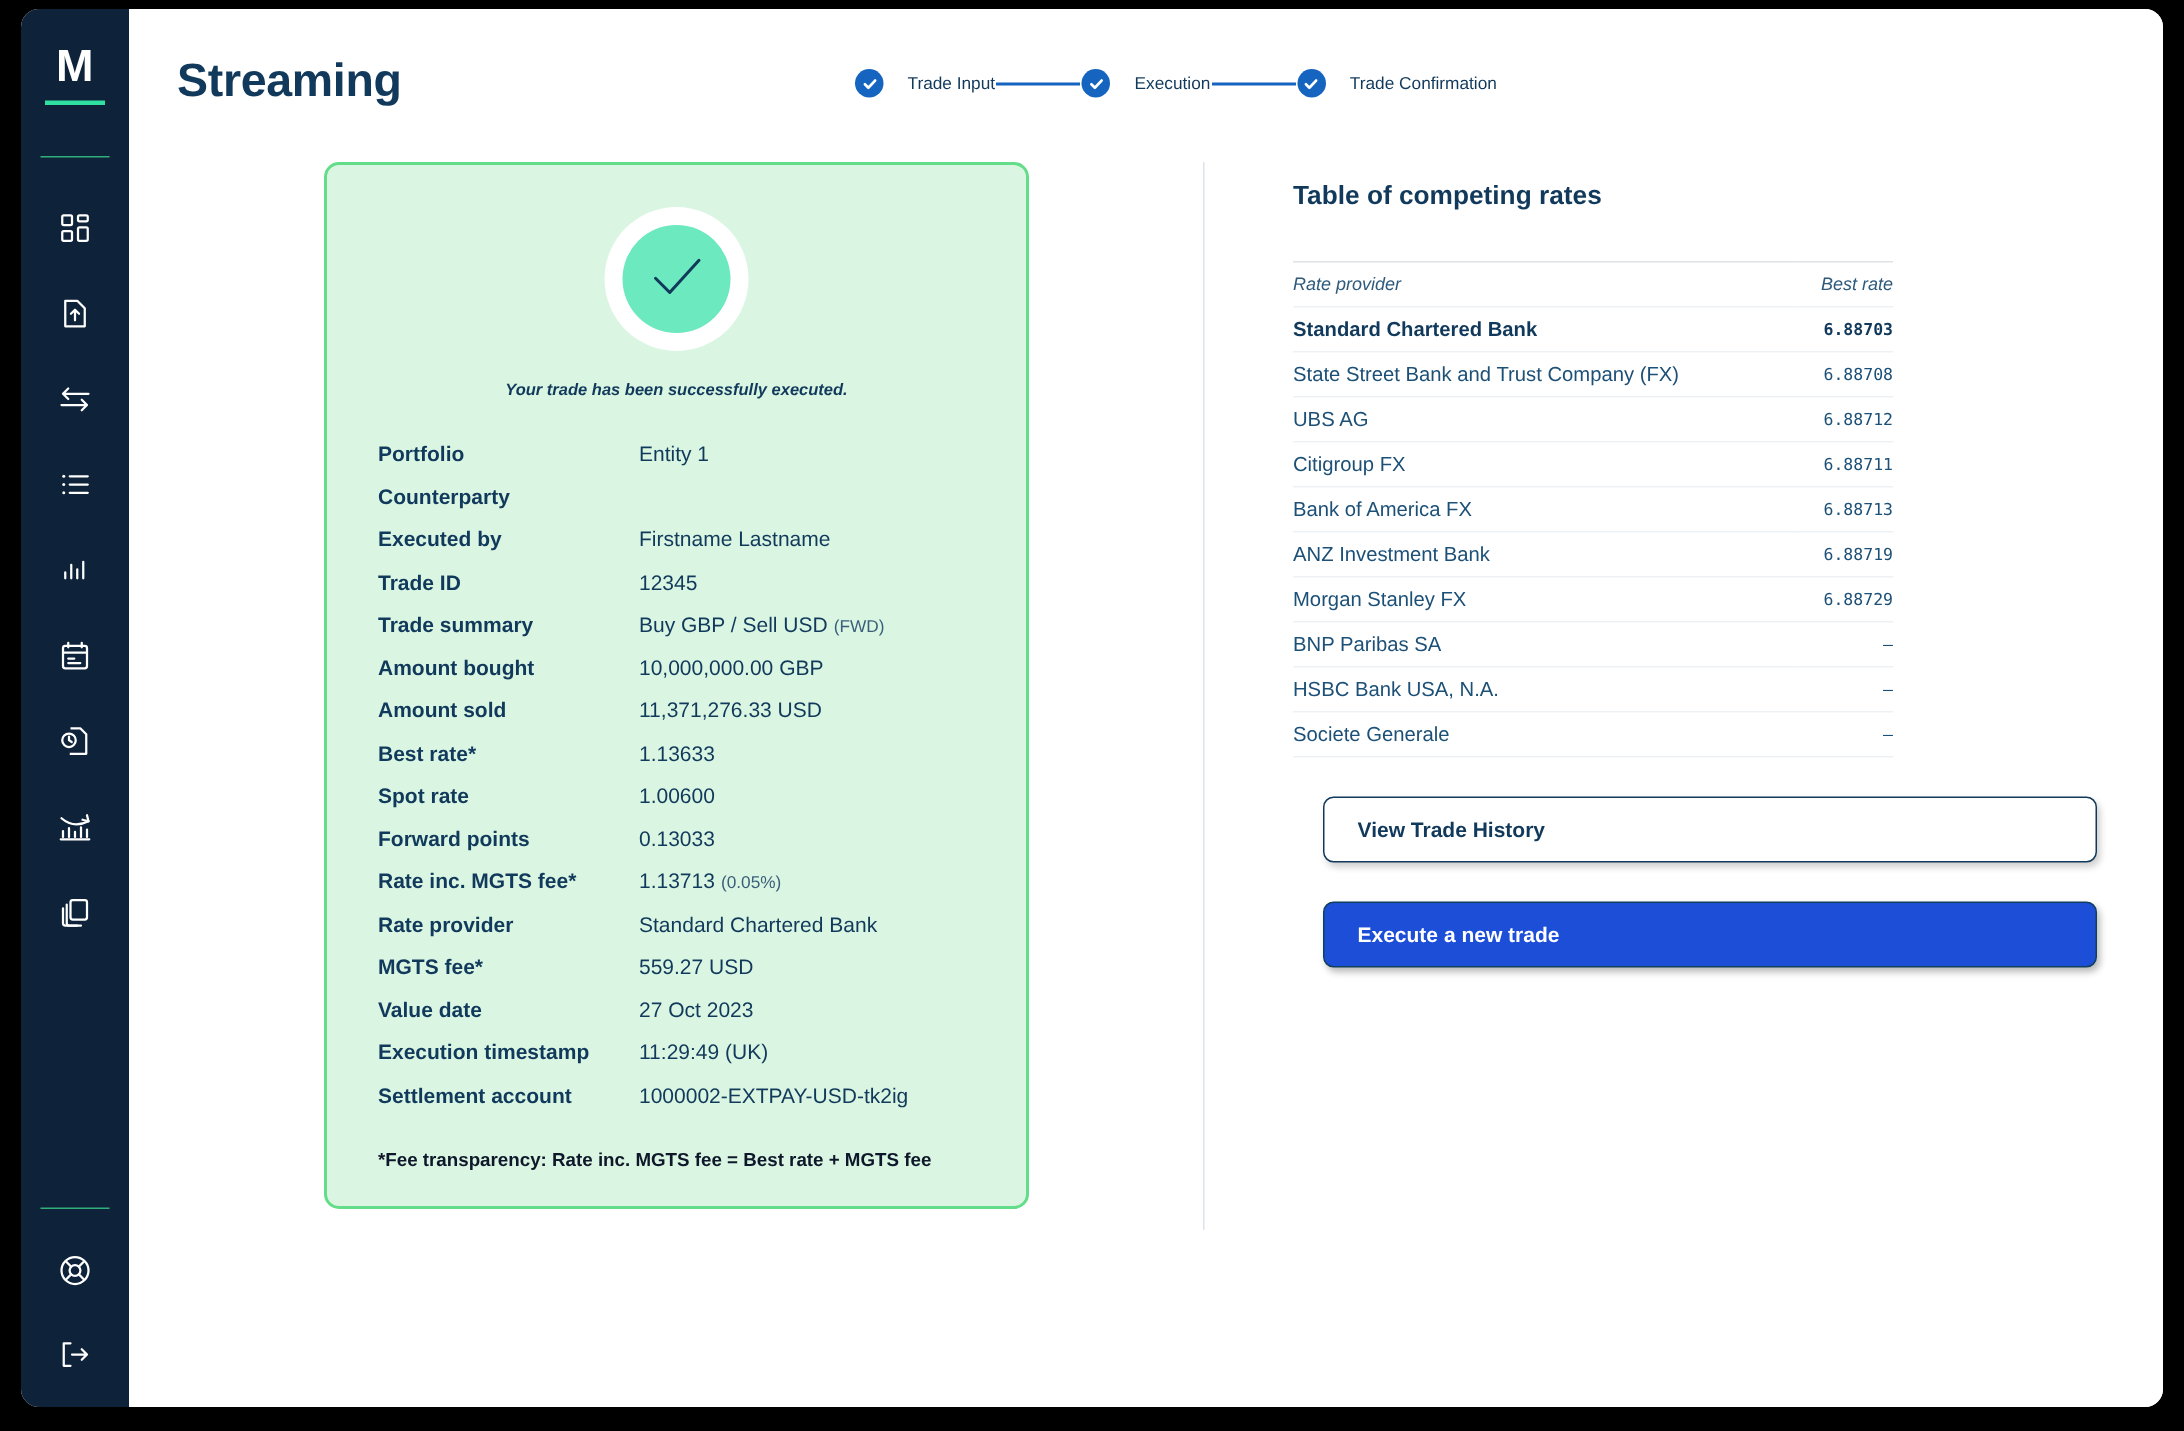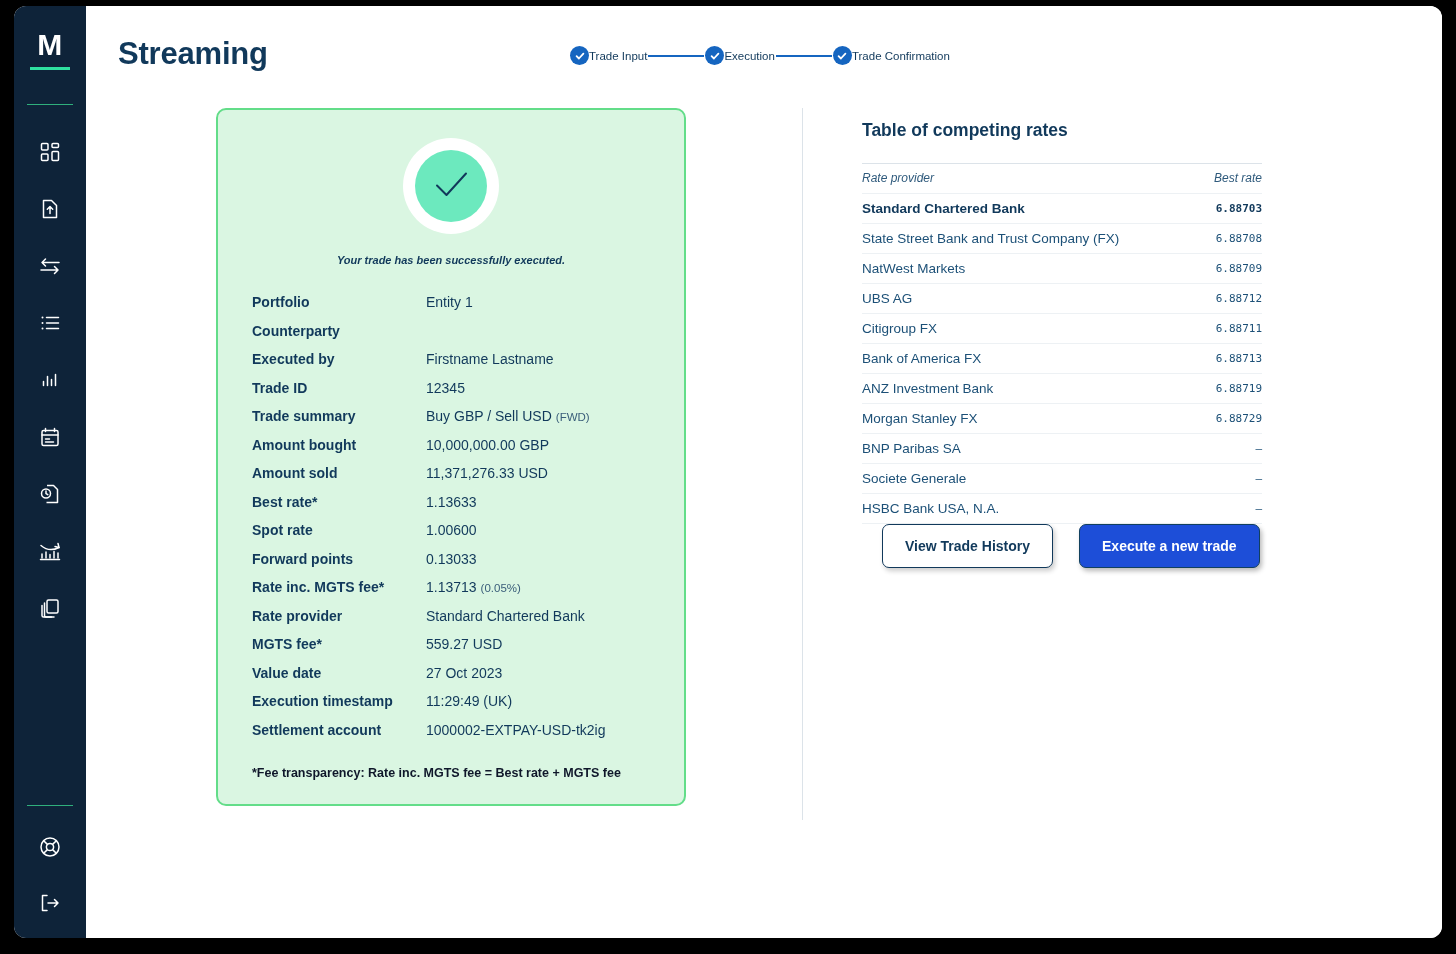--- a/index.html
+++ b/index.html
@@ -110,21 +110,21 @@
     width: 19px; height: 19px;
     border-radius: 50%;
     background: #1565C0;
     display: flex; align-items: center; justify-content: center;
     flex: 0 0 19px;
   }
   .step-dot svg { display: block; }
   .step-label {
     font-size: 11.5px;
     color: #11395B;
-    margin-left: 0;
+    margin-left: 16px;
     white-space: nowrap;
   }
   .step-line {
     width: 56px;
     height: 2px;
     background: #1565C0;
     margin: 0 1px;
   }
 
   
@@ -218,21 +218,21 @@
     font-weight: 700;
     color: #0f172a;
   }
 
   
   .rates-title {
     font-size: 17.5px;
     font-weight: 700;
     color: #11395B;
     margin-top: 12px;
-    margin-bottom: 22px;
+    margin-bottom: 33px;
   }
   table.rates {
     width: 400px;
     border-collapse: collapse;
   }
   table.rates thead th {
     font-size: 12px;
     font-style: italic;
     font-weight: 400;
     color: #2F5A7C;
@@ -253,21 +253,23 @@
     font-family: "DejaVu Sans Mono", monospace;
     font-size: 11px;
   }
   table.rates tr.best td {
     font-weight: 700;
     color: #11395B;
   }
   .btn-row {
     display: flex;
     gap: 26px;
+    margin-top: 26px;
     padding-left: 20px;
+    flex-direction: column;
   }
   .btn {
     border-radius: 7px;
     font-size: 14px;
     font-weight: 700;
     padding: 13px 22px;
     cursor: pointer;
     white-space: nowrap;
   }
   .btn-outline {
@@ -537,24 +539,20 @@
           <tbody>
             <tr class="best">
               <td>Standard Chartered Bank</td>
               <td class="num">6.88703</td>
             </tr>
             <tr>
               <td>State Street Bank and Trust Company (FX)</td>
               <td class="num">6.88708</td>
             </tr>
             <tr>
-              <td>NatWest Markets</td>
-              <td class="num">6.88709</td>
-            </tr>
-            <tr>
               <td>UBS AG</td>
               <td class="num">6.88712</td>
             </tr>
             <tr>
               <td>Citigroup FX</td>
               <td class="num">6.88711</td>
             </tr>
             <tr>
               <td>Bank of America FX</td>
               <td class="num">6.88713</td>
@@ -565,25 +563,25 @@
             </tr>
             <tr>
               <td>Morgan Stanley FX</td>
               <td class="num">6.88729</td>
             </tr>
             <tr>
               <td>BNP Paribas SA</td>
               <td class="num">–</td>
             </tr>
             <tr>
+              <td>HSBC Bank USA, N.A.</td>
+              <td class="num">–</td>
+            </tr>
+            <tr>
               <td>Societe Generale</td>
-              <td class="num">–</td>
-            </tr>
-            <tr>
-              <td>HSBC Bank USA, N.A.</td>
               <td class="num">–</td>
             </tr>
           </tbody>
         </table>
 
         <div class="btn-row">
           <div class="btn btn-outline">View Trade History</div>
           <div class="btn btn-solid">Execute a new trade</div>
         </div>
       </div>

